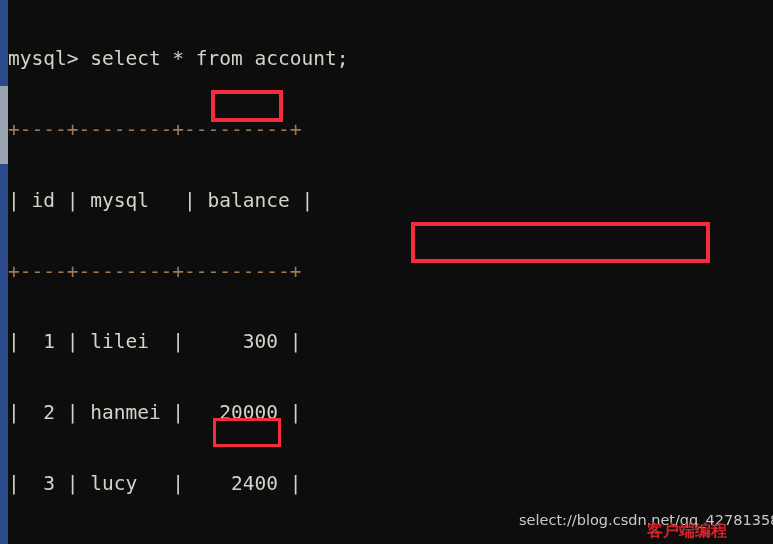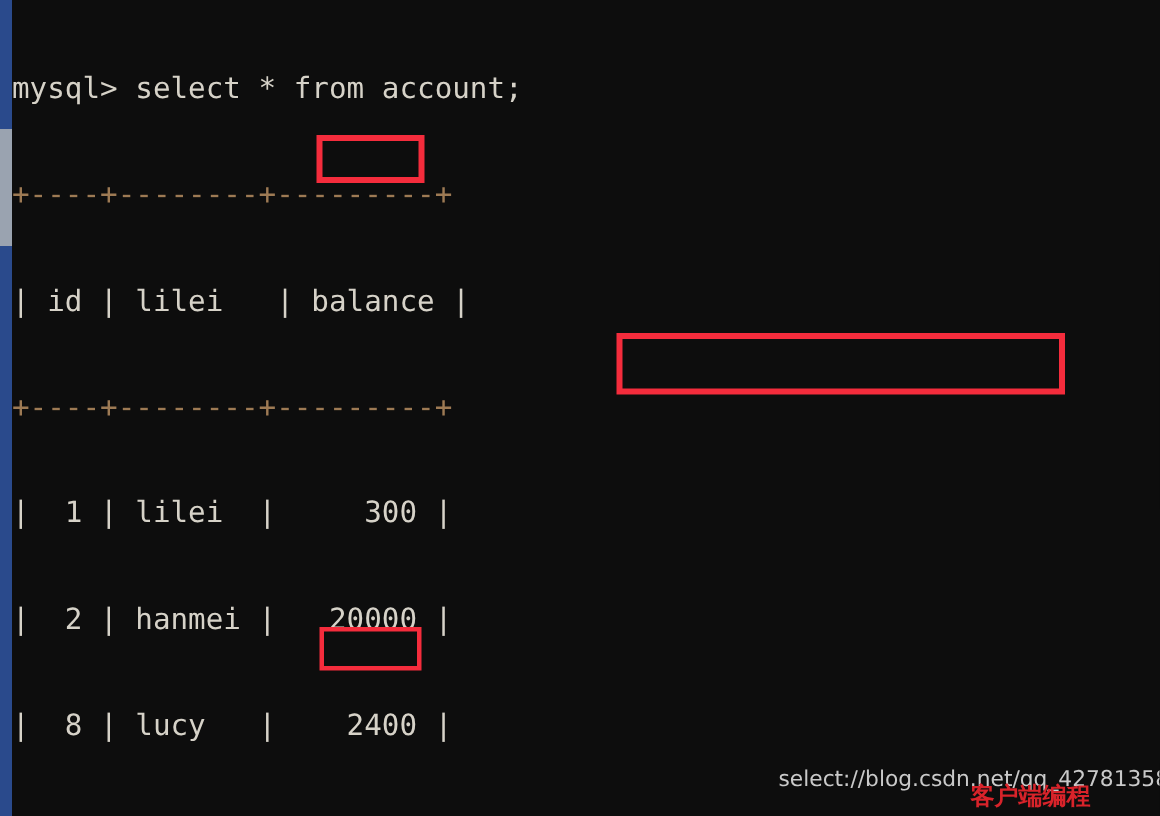--- a/index.html
+++ b/index.html
@@ -66,25 +66,25 @@
 
 <div id="terminal">
 
   <div class="scrollbar-track">
     <div class="scrollbar-thumb" style="top:86px;height:78px;"></div>
   </div>
 
   <div class="console-text">
     <div class="line">mysql&gt; select * from account;</div>
     <div class="line border-line">+----+--------+---------+</div>
-    <div class="line">| id | lilei   | balance |</div>
+    <div class="line">| id | mysql   | balance |</div>
     <div class="line border-line">+----+--------+---------+</div>
     <div class="line">|  1 | lilei  |     300 |</div>
     <div class="line">|  2 | hanmei |   20000 |</div>
-    <div class="line">|  8 | lucy   |    2400 |</div>
+    <div class="line">|  3 | lucy   |    2400 |</div>
     <div class="line border-line">+----+--------+---------+</div>
     
     
     
     
     
     
     
     
     

